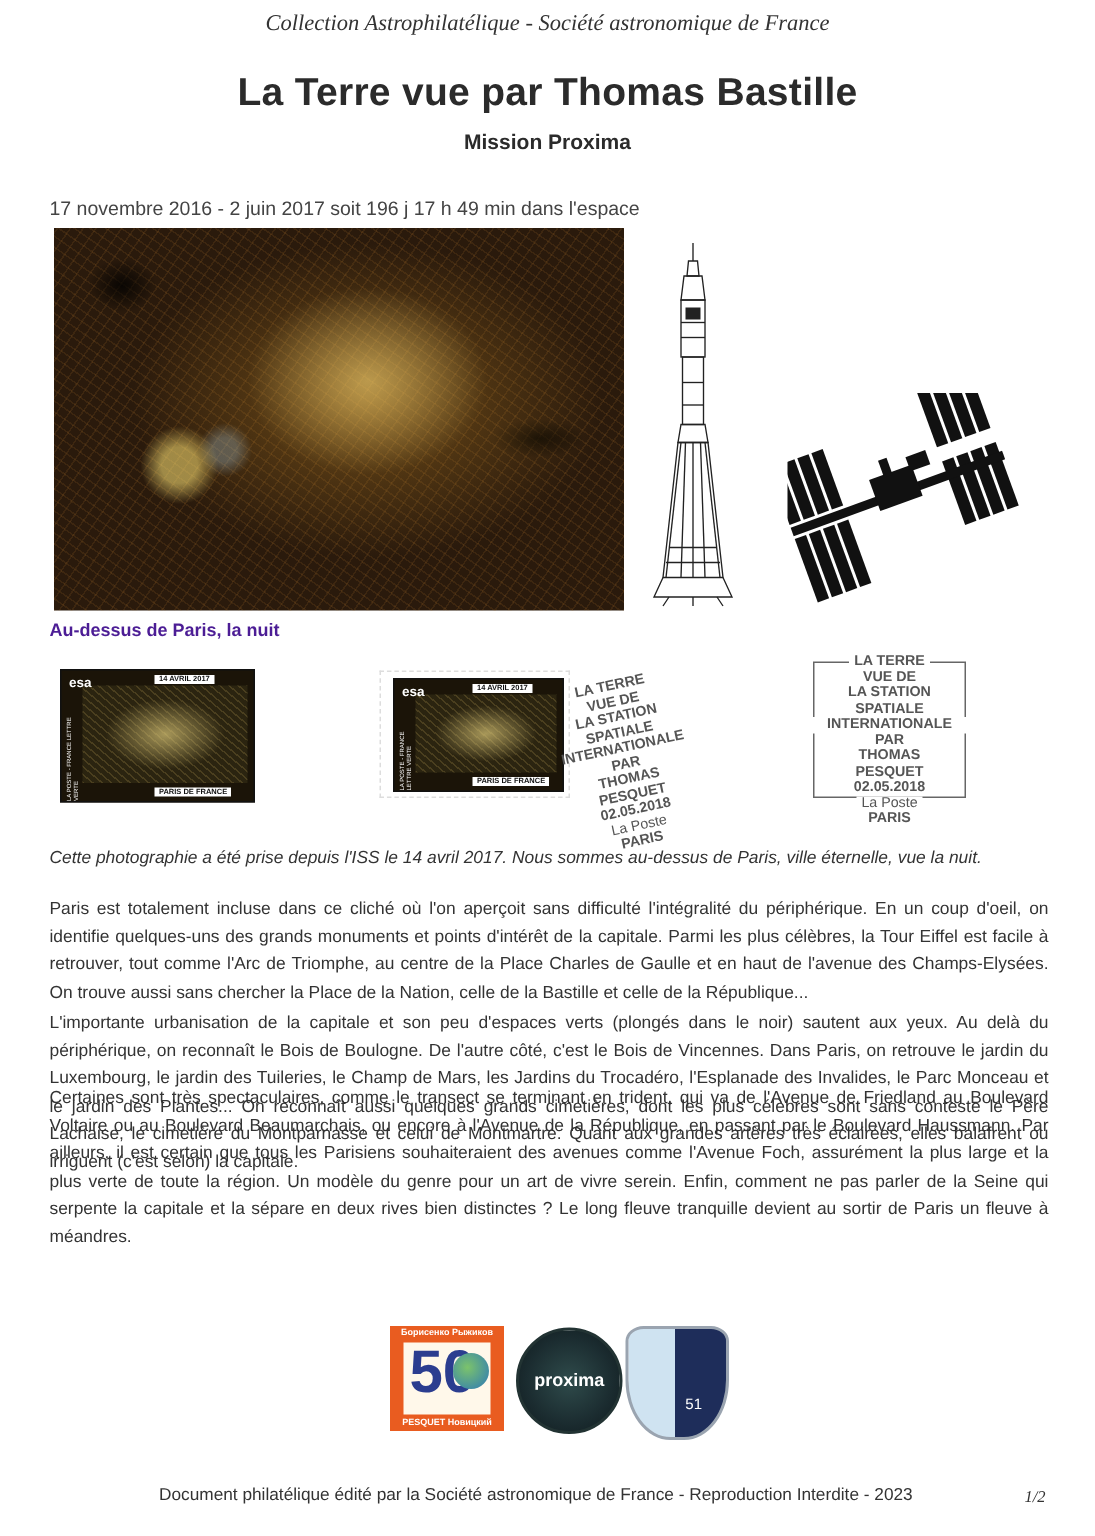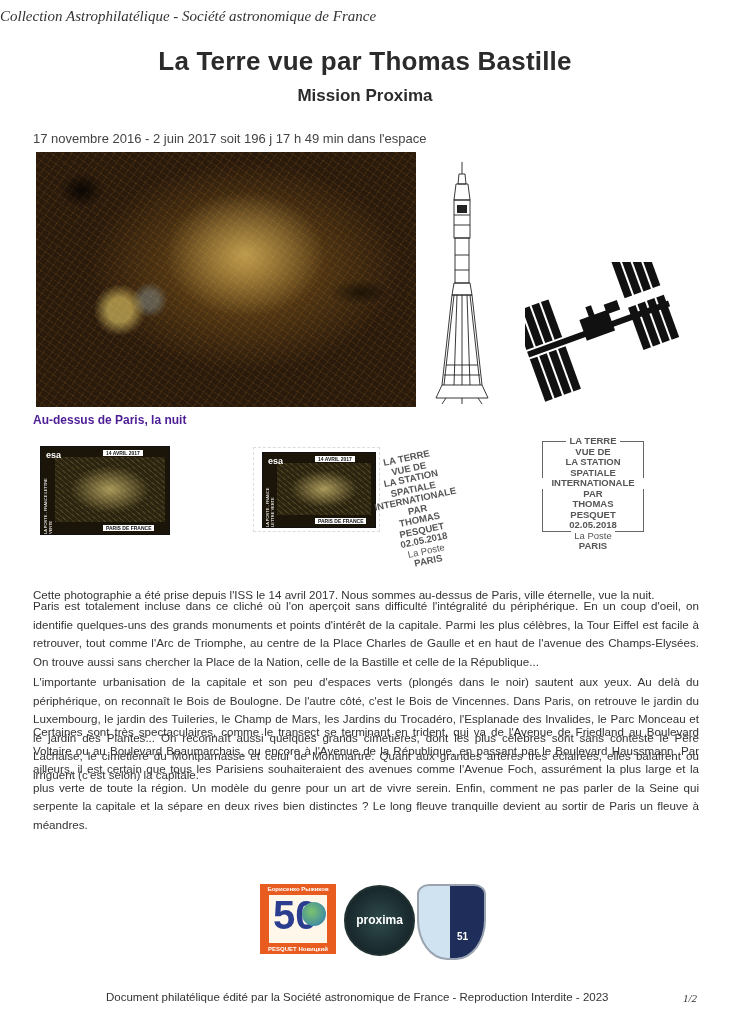--- a/index.html
+++ b/index.html
@@ -3,30 +3,30 @@
 <meta charset="utf-8">
 <style>
   html, body { margin:0; padding:0; }
   body {
     width:730px; height:1024px; position:relative; overflow:hidden;
     background:#ffffff; color:#2a2a2a;
     font-family:"Liberation Sans", sans-serif;
   }
   .abs { position:absolute; }
   #collection {
-    left:0; width:730px; top:8px; 
+    left:0; width:730px; top:8px; text-align:center;
     font-family:"Liberation Serif", serif; font-style:italic; font-size:15px; color:#333;
   }
   #title {
     left:0; width:730px; top:46px; text-align:center;
     font-weight:bold; font-size:26px; color:#2b2b2b; letter-spacing:0.2px;
   }
   #subtitle {
     left:0; width:730px; top:86px; text-align:center;
-    font-weight:bold; font-size:17px; color:#2b2b2b;
+    font-weight:bold; font-size:14px; color:#2b2b2b;
   }
   #dates {
     left:33px; top:131px; font-size:13px; color:#444;text-align:center;
   }
   #photo {
     left:36px; top:152px; width:380px; height:255px;
     background:
       radial-gradient(ellipse 30% 35% at 55% 40%, rgba(255,220,120,0.55), rgba(0,0,0,0) 70%),
       radial-gradient(ellipse 55% 55% at 55% 45%, rgba(200,140,40,0.45), rgba(0,0,0,0) 75%),
       radial-gradient(circle at 22% 62%, rgba(255,230,120,0.55) 0 12px, rgba(0,0,0,0) 26px),
@@ -68,21 +68,21 @@
     text-transform:uppercase;
   }
   .cancel .small { font-weight:normal; text-transform:none; }
   #cancel1 { left:370px; top:452px; width:95px; transform:rotate(-12deg); }
   #cancel2 { left:538px; top:436px; width:110px; }
   .cancel-frame { position:absolute; border:1.5px solid #666; }
 
   .para {
     left:33px; width:666px; font-size:11.6px; line-height:18.5px; color:#333; text-align:justify;
   }
-  #p1 { top:586px; }
+  #p1 { top:563px;font-style:italic; }
   #p2 { top:597px; }
   #p3 { top:673px; }
   #p4 { top:723px; }
 
   
   #patch1 { left:260px; top:884px; width:76px; height:70px; background:#e95c20; }
   #patch1-inner { position:absolute; left:9px; top:11px; right:9px; bottom:11px; background:#fff8ea; }
   #patch1 .ptop, #patch1 .pbot { position:absolute; left:0; right:0; color:#fff; font-size:6px; font-weight:bold; text-align:center; }
   #patch1 .ptop { top:2px; }
   #patch1 .pbot { bottom:2px; }
@@ -92,21 +92,21 @@
     left:344px; top:885px; width:67px; height:67px; border-radius:50%;
     background:radial-gradient(circle, #2f4b4b 0%, #1b2c30 60%, #0f1a1d 100%);
     border:2px solid #233;
   }
   #patch2 span { position:absolute; left:0; right:0; top:26px; text-align:center; color:#fff; font-size:12px; font-weight:bold; }
   #patch3 {
     left:417px; top:884px; width:65px; height:72px;
     background:linear-gradient(90deg, #cfe3f1 0 48%, #1e2d5a 48% 100%);
     border:2px solid #9aa4b0; border-radius:12px 12px 30px 30px / 10px 10px 40px 40px;
   }
-  #patch3 span { position:absolute; right:16px; bottom:16px; color:#fff; font-size:10px; font-weight:bold; }
+  #patch3 span { position:absolute; right:16px; bottom:16px; color:#fff; font-size:10px; font-weight:normal; }
 
   #footer { left:106px; top:991px; font-size:11.5px; color:#333; }
   #pagenum { left:683px; top:992px; font-family:"Liberation Serif", serif; font-style:italic; font-size:11px; color:#333; }
 </style>
 </head>
 <body>
 
 <div id="collection" class="abs">Collection Astrophilatélique - Société astronomique de France</div>
 <div id="title" class="abs">La Terre vue par Thomas Bastille</div>
 <div id="subtitle" class="abs">Mission Proxima</div>

